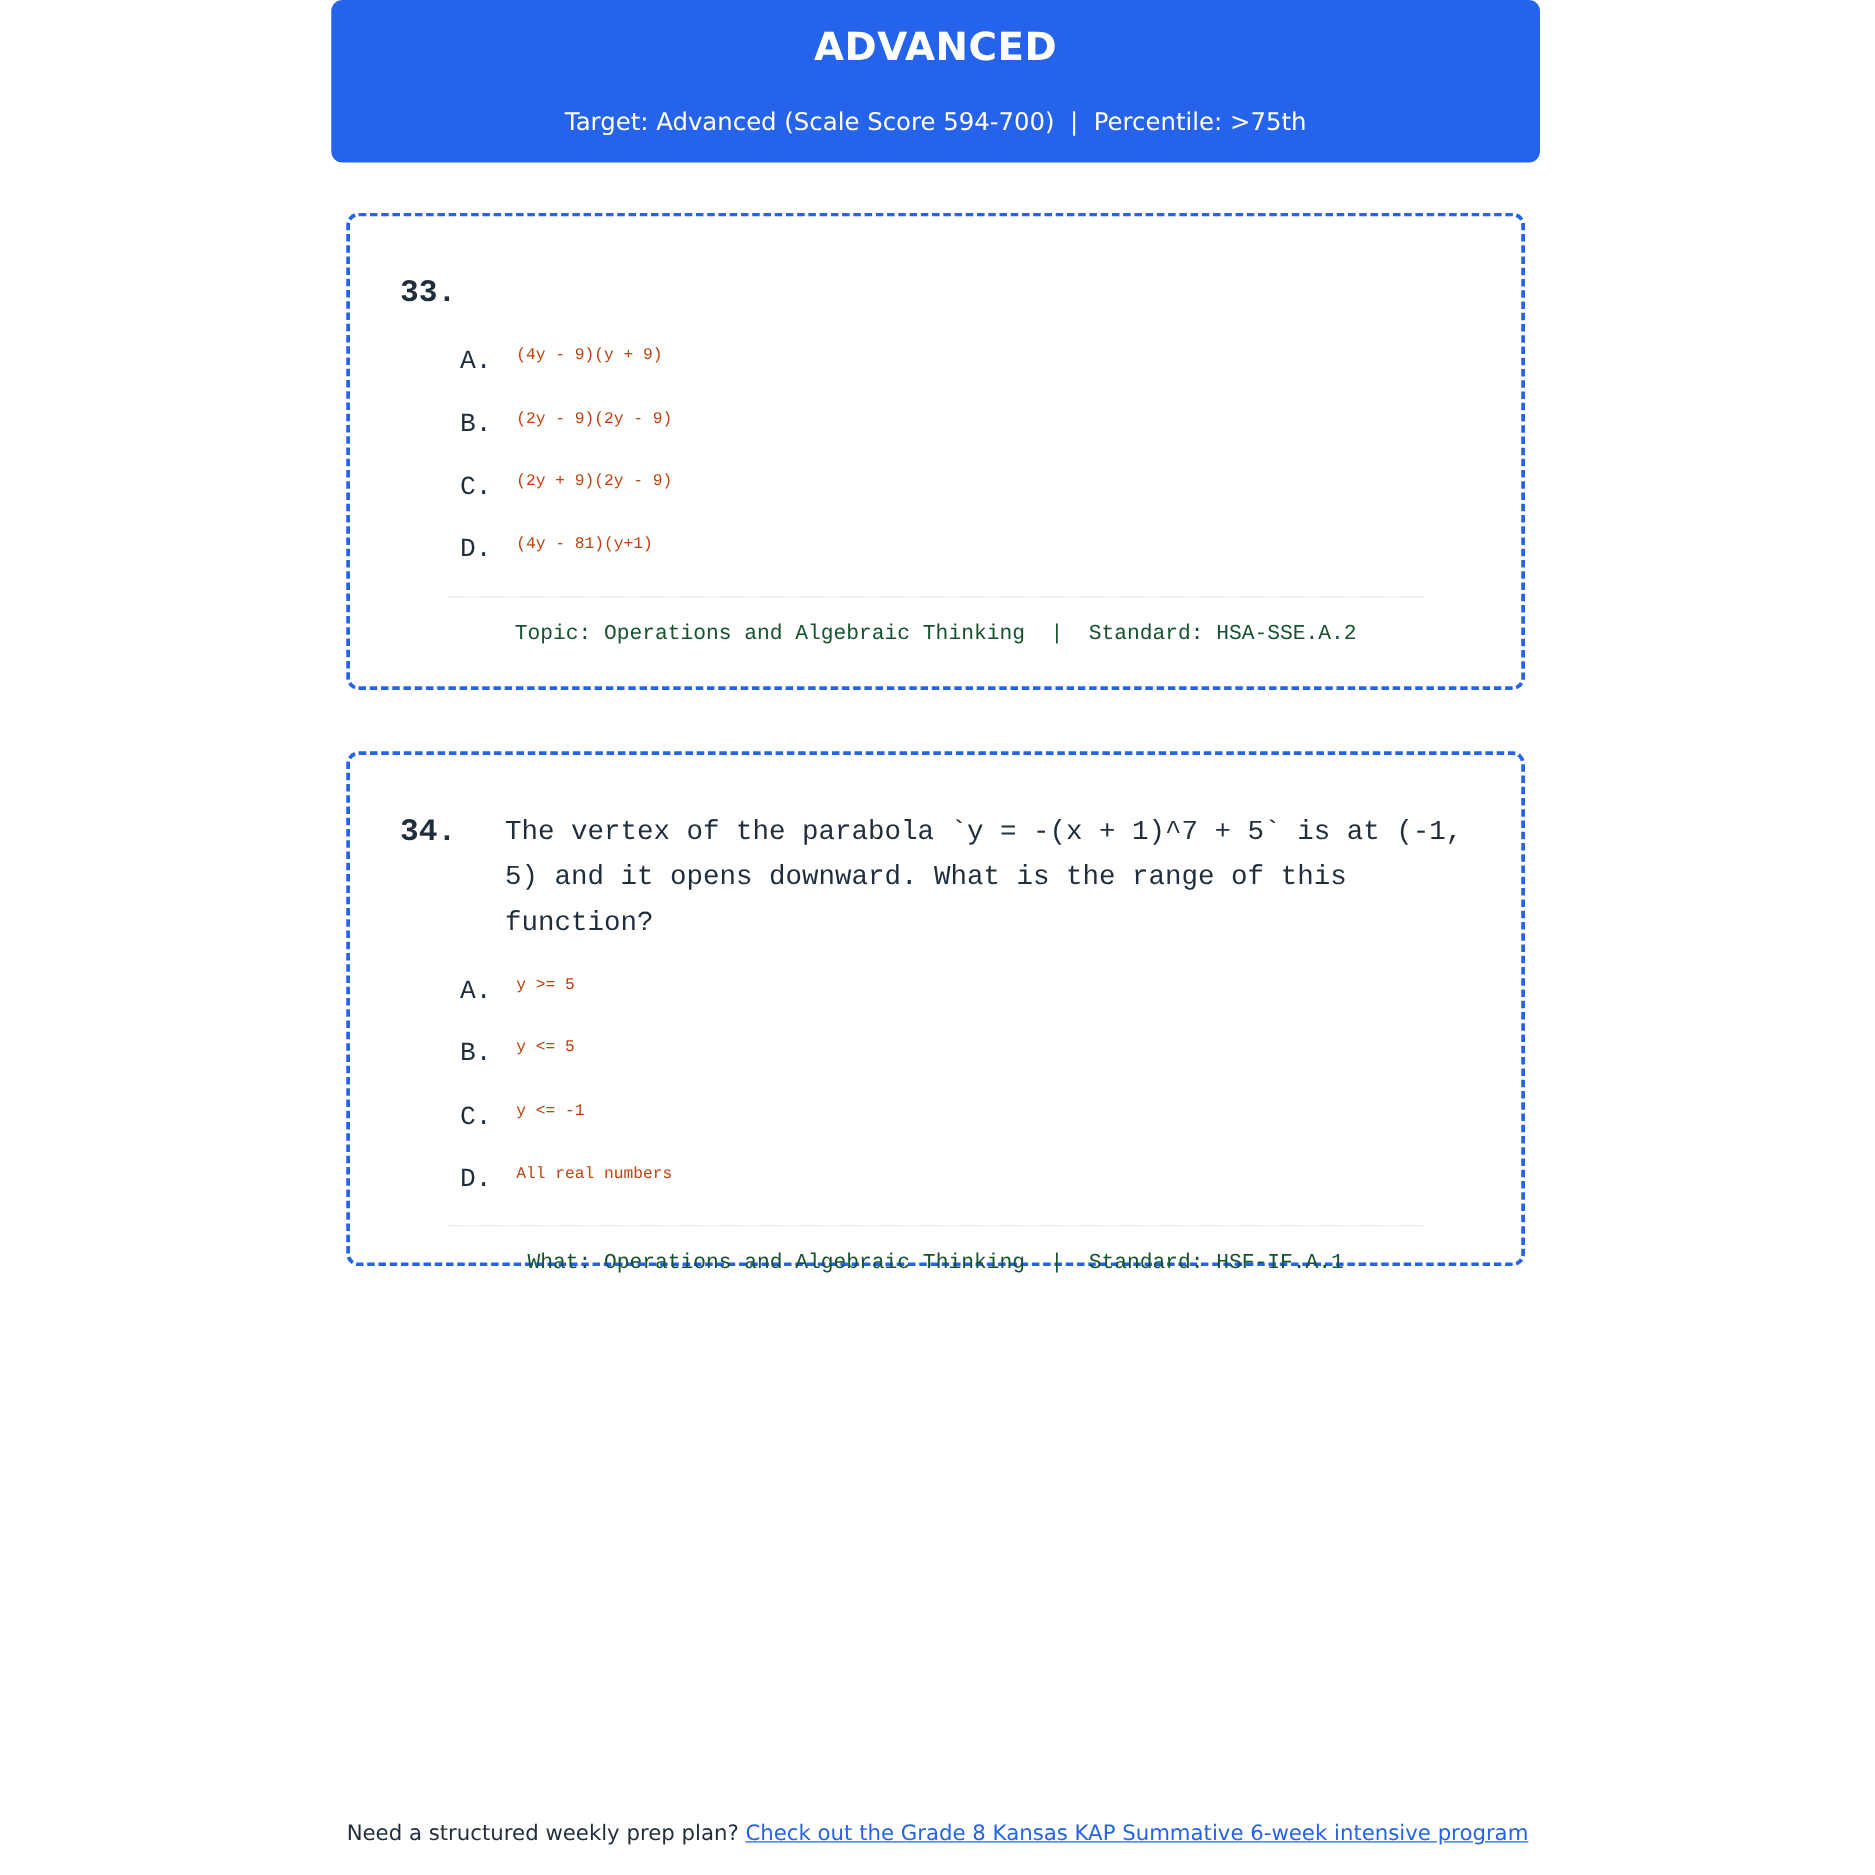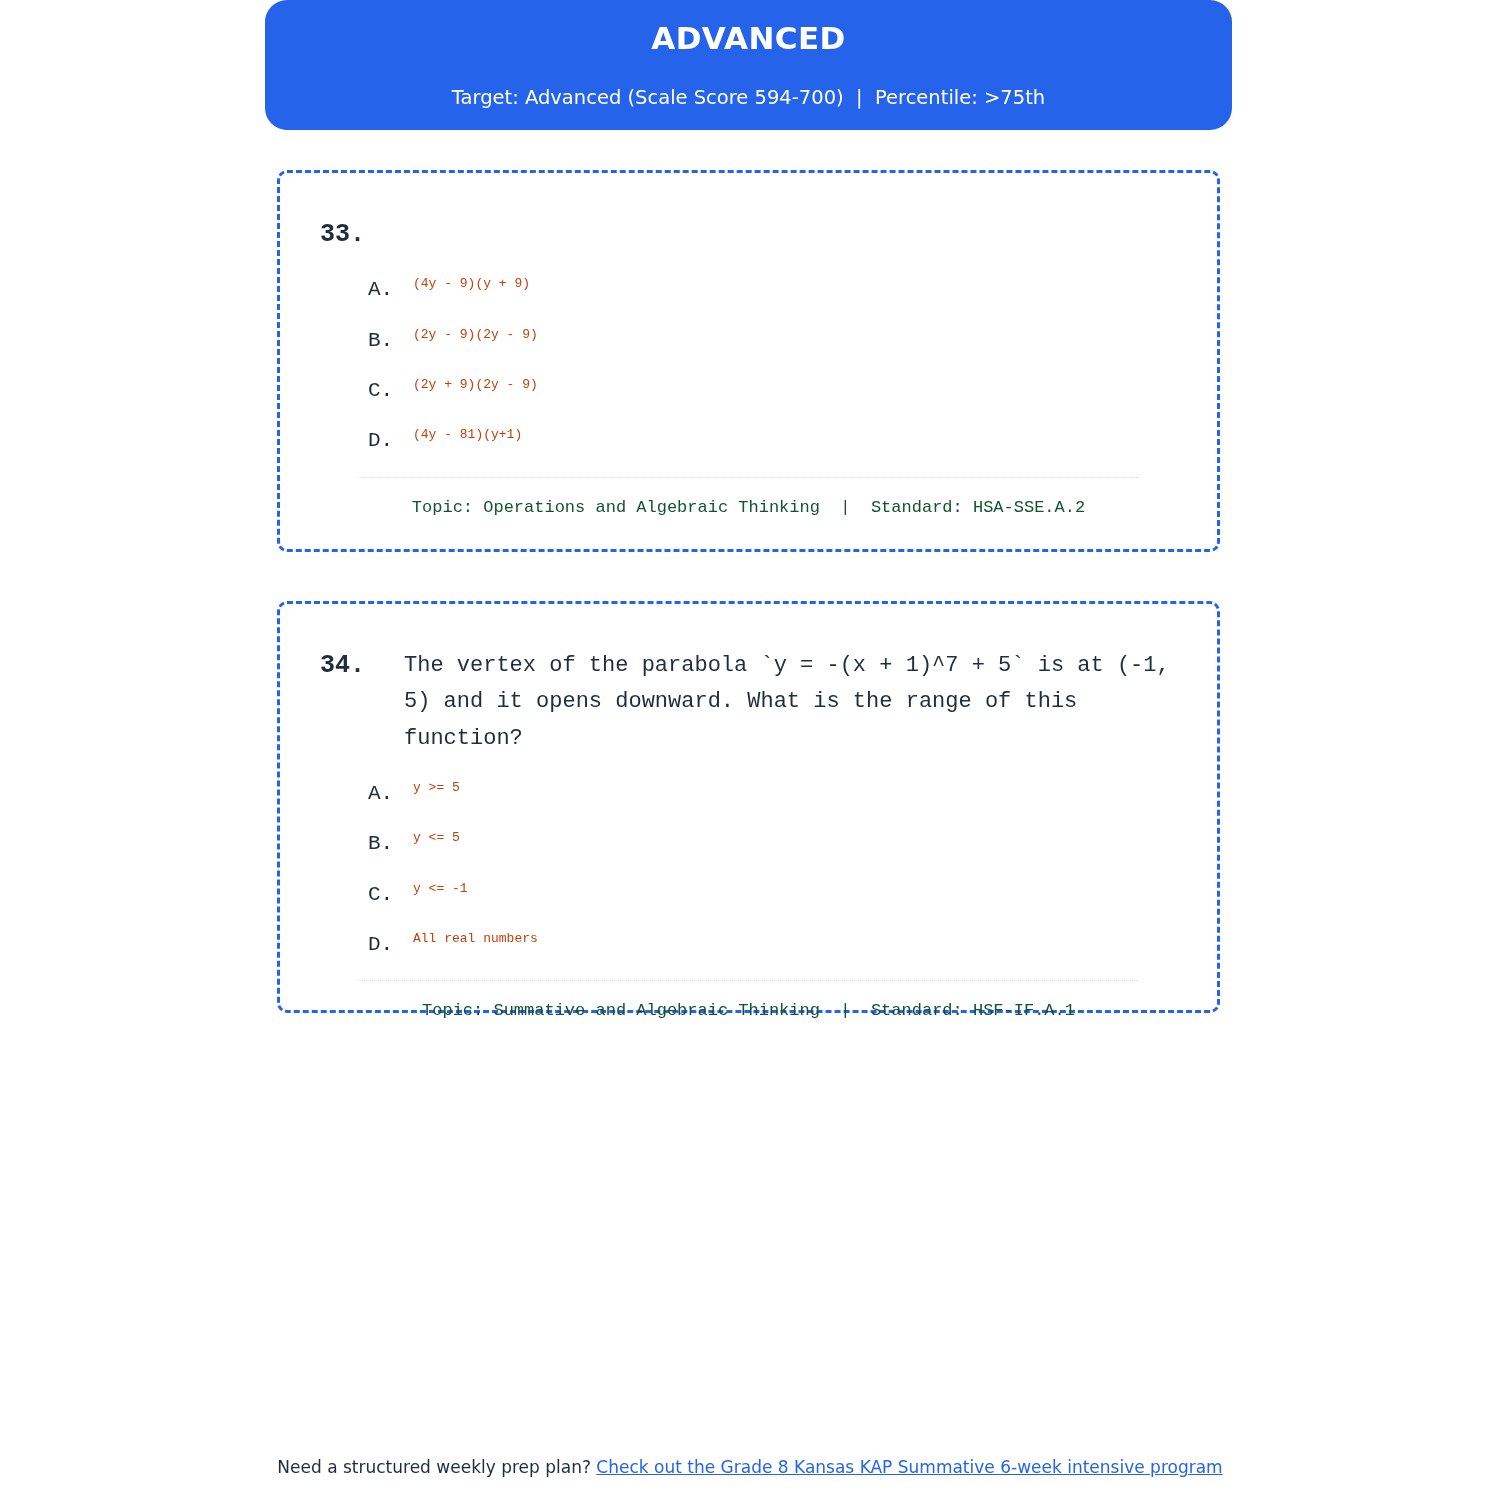--- a/index.html
+++ b/index.html
@@ -24,21 +24,21 @@
   }
 
   
   .banner {
     position: absolute;
     left: 265px;
     top: 0px;
     width: 967px;
     height: 130px;
     background: #2563eb;
-    border-radius: 22px;
+    border-radius: 9px;
     box-sizing: border-box;
     display: flex;
     flex-direction: column;
     align-items: center;
     justify-content: center;
     color: #ffffff;
   }
   .banner-title {
     font-size: 31px;
     font-weight: bold;
@@ -202,20 +202,20 @@
       <li class="option-row">
         <span class="option-letter">C.</span>
         <span class="option-text">y &lt;= -1</span>
       </li>
       <li class="option-row">
         <span class="option-letter">D.</span>
         <span class="option-text">All real numbers</span>
       </li>
     </ul>
     <div class="q-divider"></div>
-    <div class="q-meta">Topic: Summative and Algebraic Thinking  |  Standard: HSF-IF.A.1</div>
+    <div class="q-meta">What: Operations and Algebraic Thinking  |  Standard: HSF-IF.A.1</div>
   </div>
 
   <div class="footer">
     <span class="footer-text">Need a structured weekly prep plan? </span><a class="footer-link">Check out the Grade 8 Kansas KAP Summative 6-week intensive program</a>
   </div>
 
 </div>
 
 </body></html>

